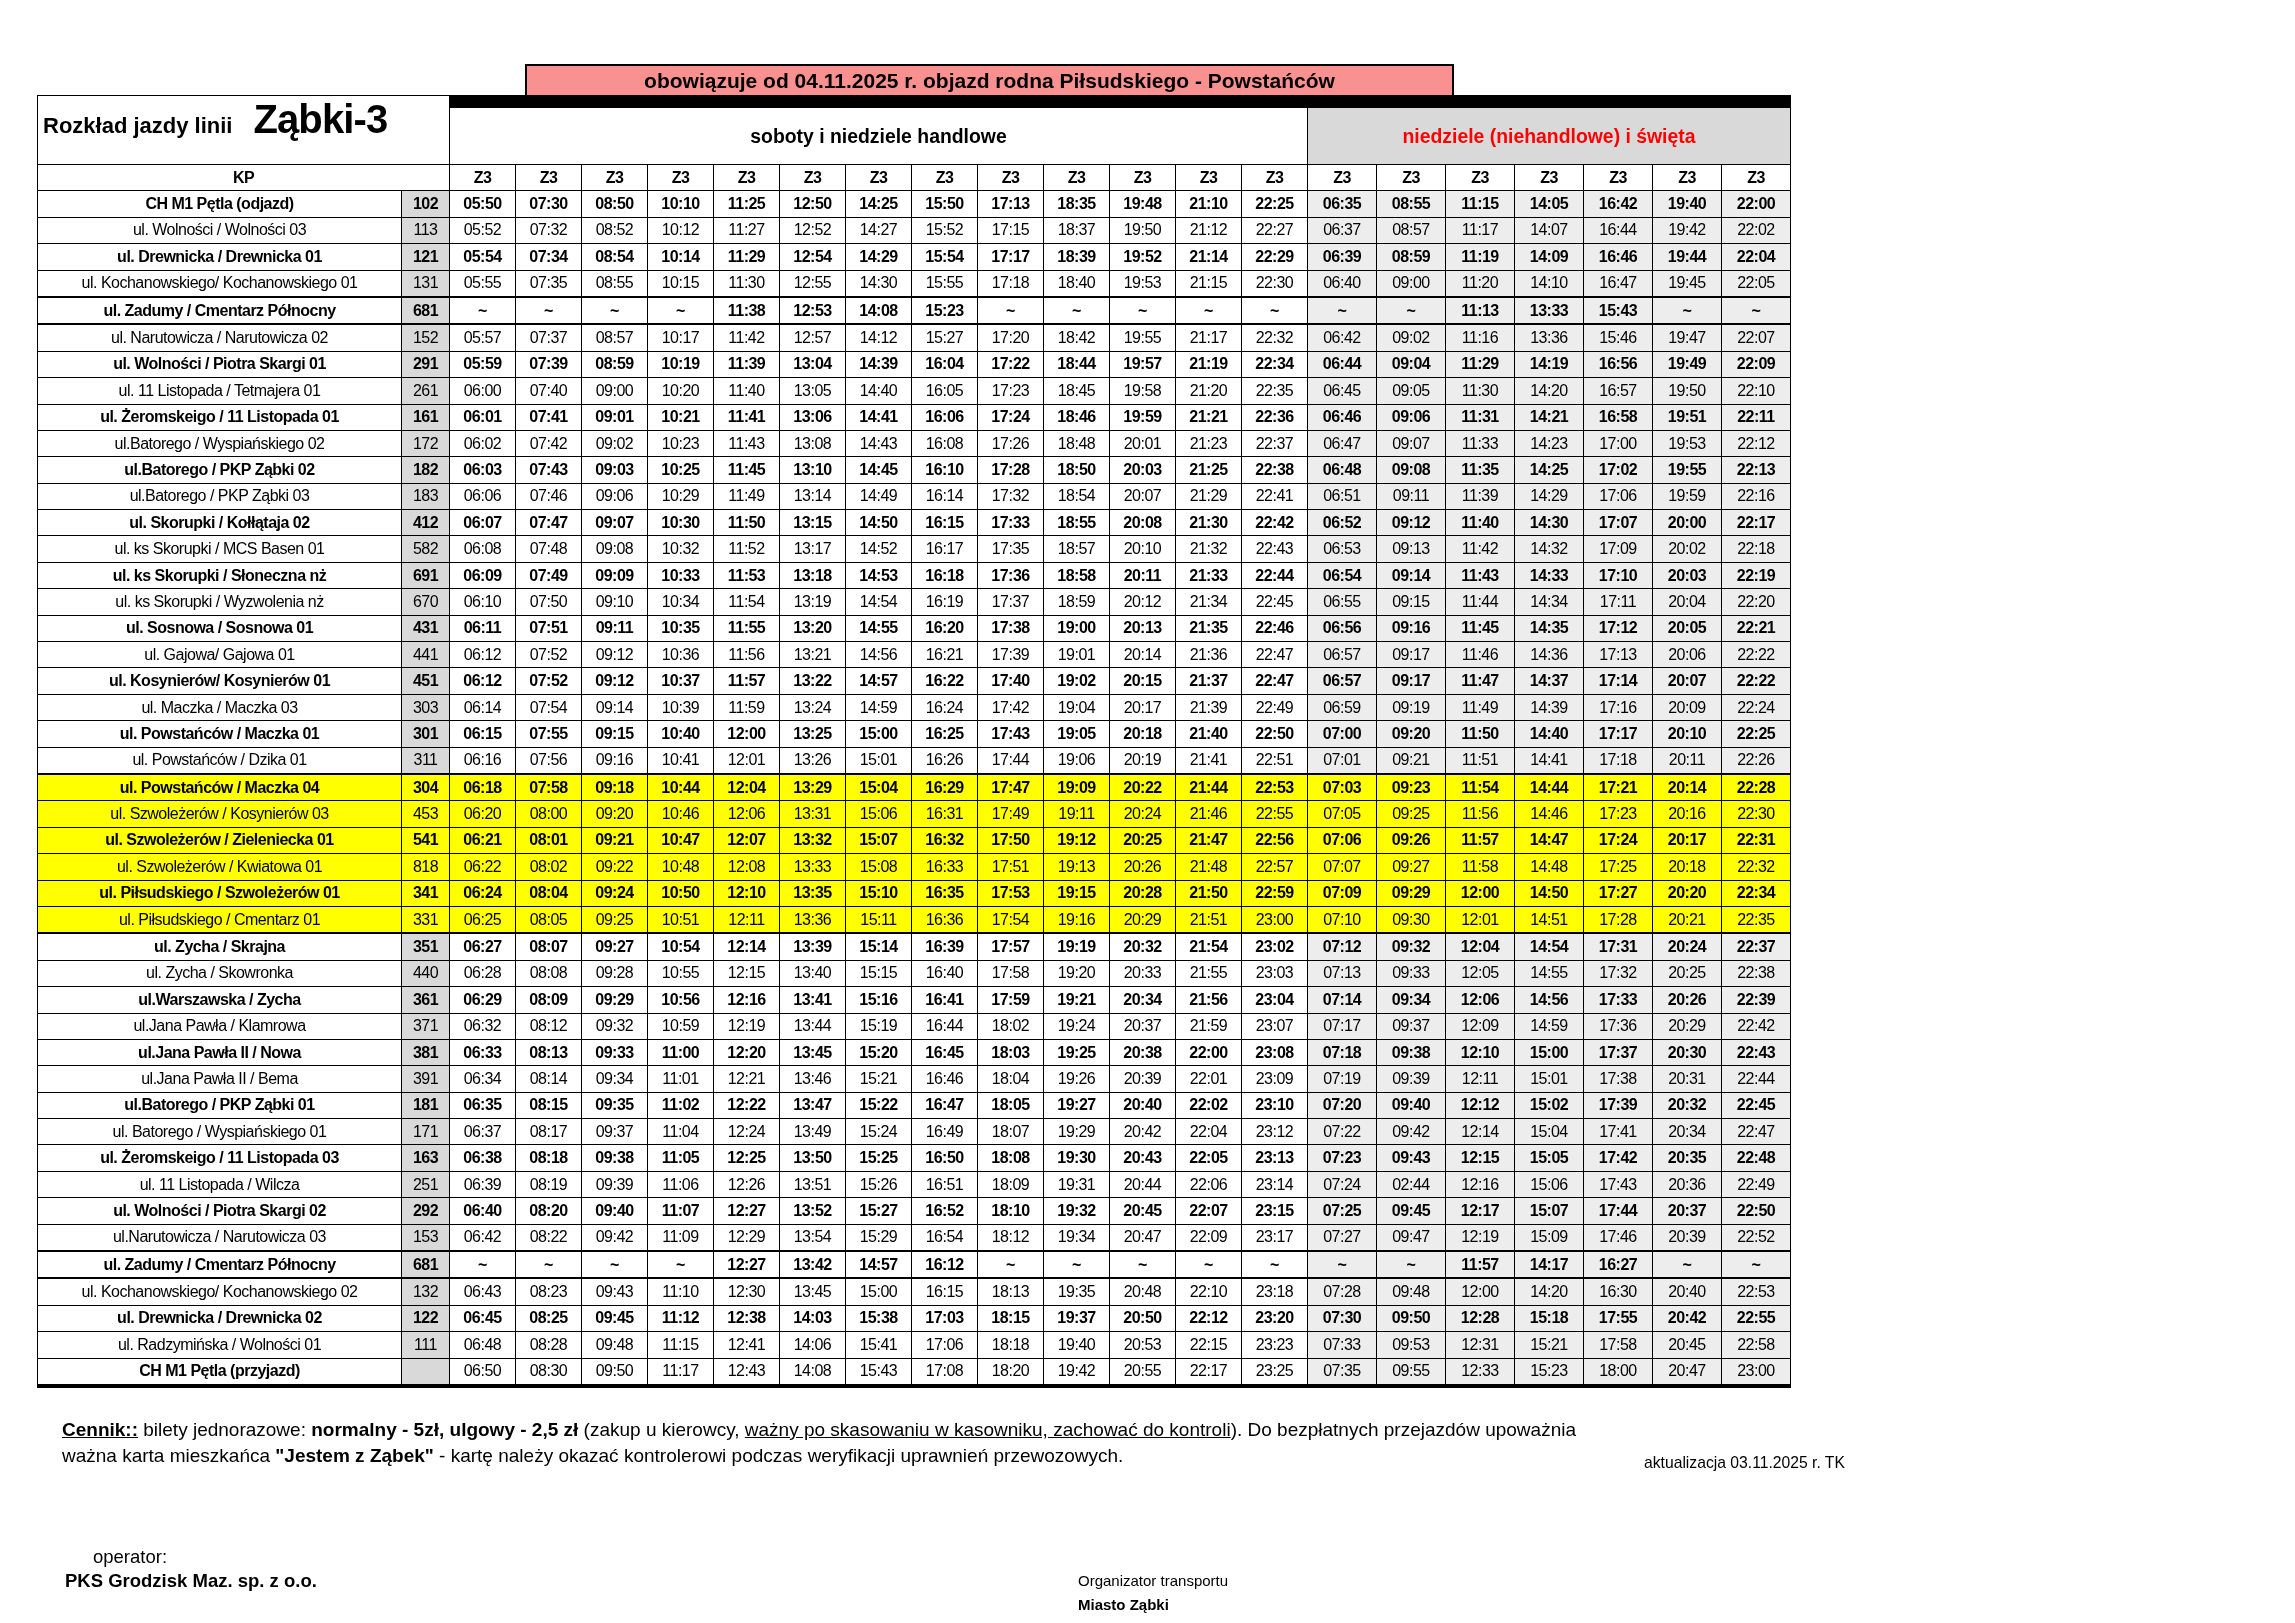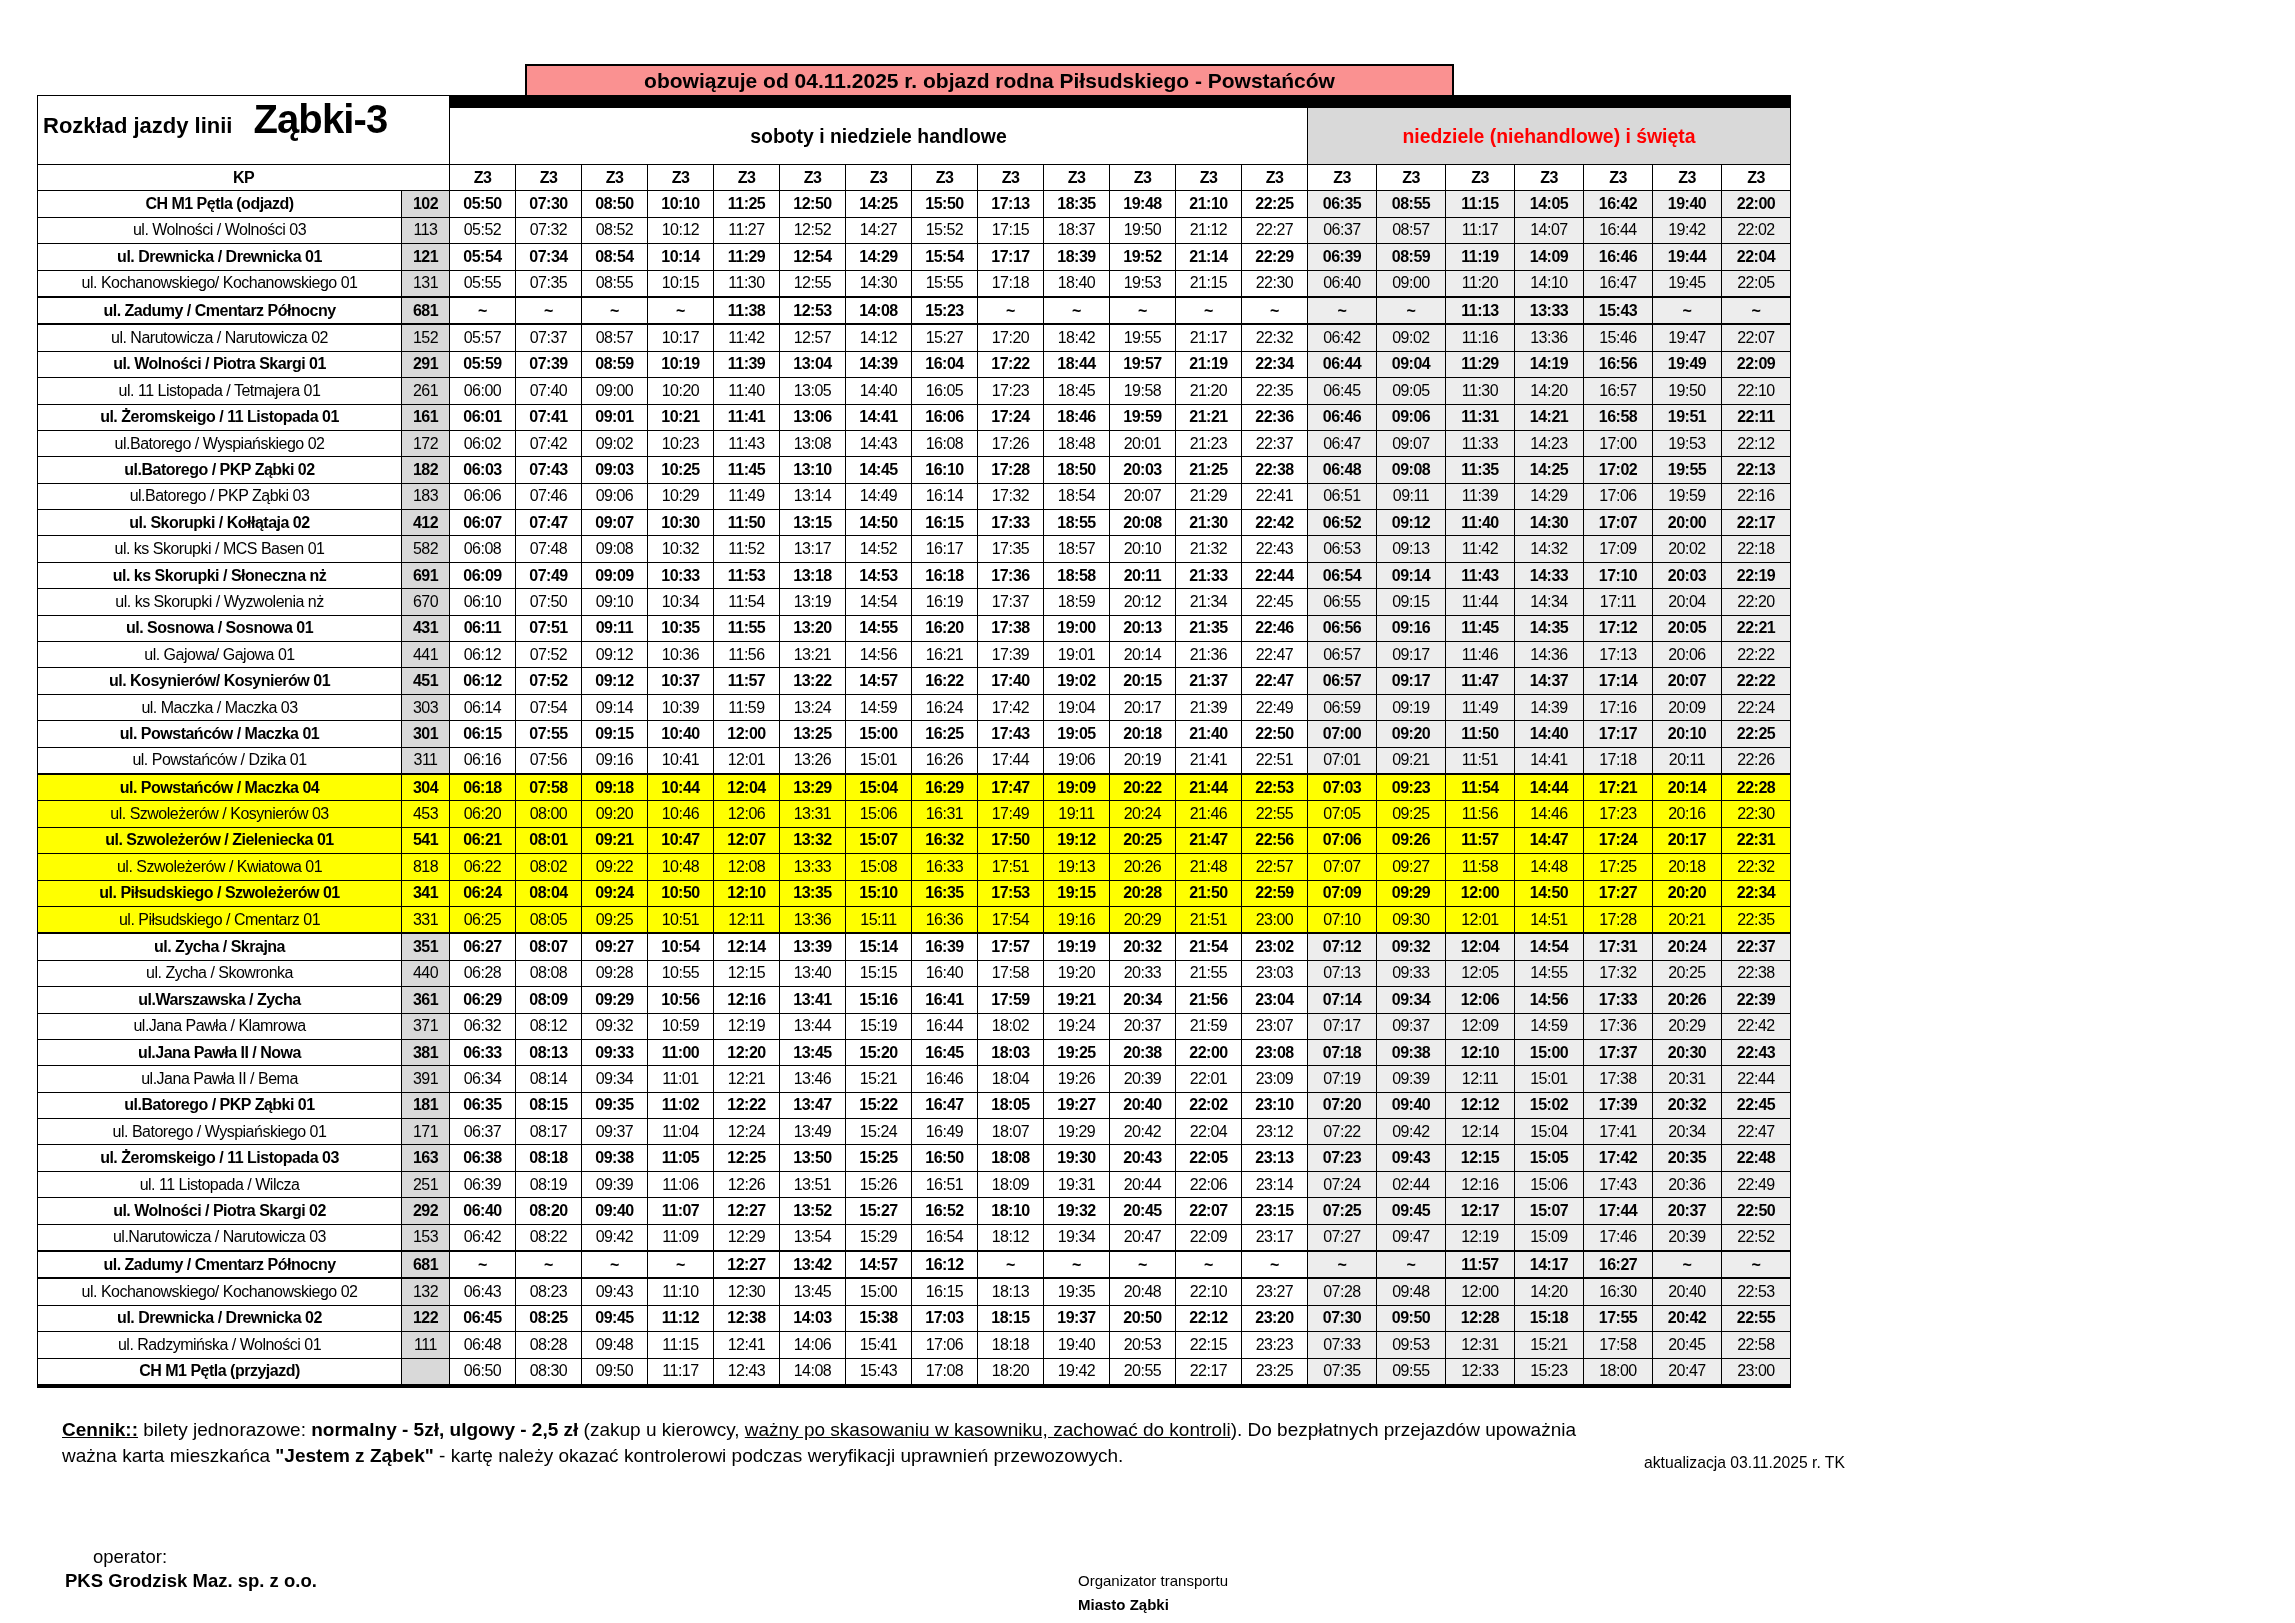--- a/index.html
+++ b/index.html
@@ -1124,21 +1124,21 @@
         <td class="t sat">09:43</td>
         <td class="t sat">11:10</td>
         <td class="t sat">12:30</td>
         <td class="t sat">13:45</td>
         <td class="t sat">15:00</td>
         <td class="t sat">16:15</td>
         <td class="t sat">18:13</td>
         <td class="t sat">19:35</td>
         <td class="t sat">20:48</td>
         <td class="t sat">22:10</td>
-        <td class="t sat">23:27</td>
+        <td class="t sat">23:18</td>
         <td class="t sun dbl">07:28</td>
         <td class="t sun">09:48</td>
         <td class="t sun">12:00</td>
         <td class="t sun">14:20</td>
         <td class="t sun">16:30</td>
         <td class="t sun">20:40</td>
         <td class="t sun last">22:53</td>
       </tr>
       <tr class="rowbold">
         <td class="name">ul. Drewnicka / Drewnicka 02</td>

